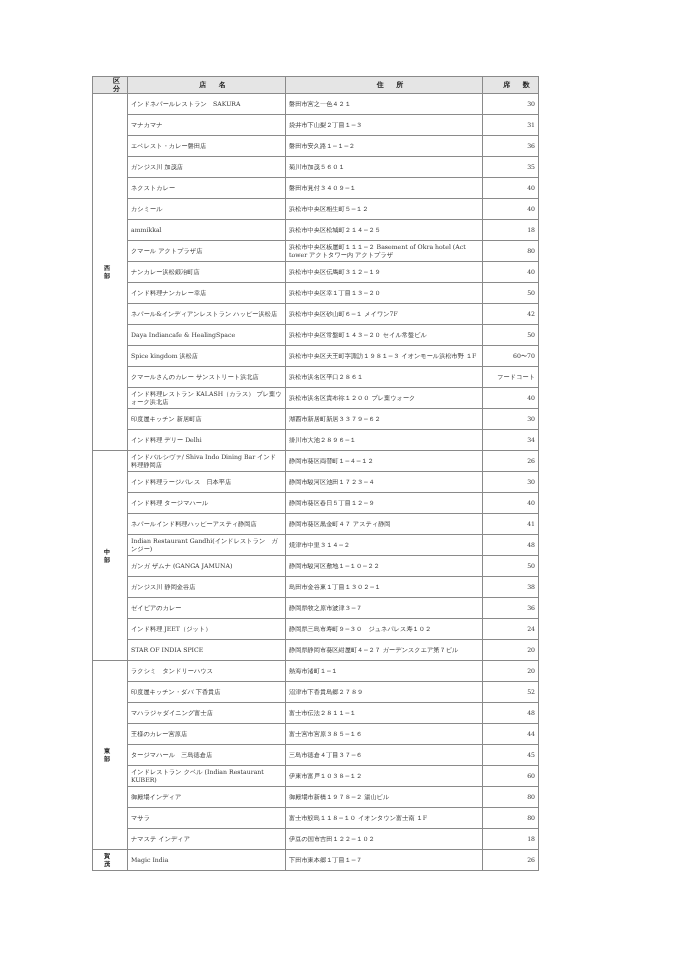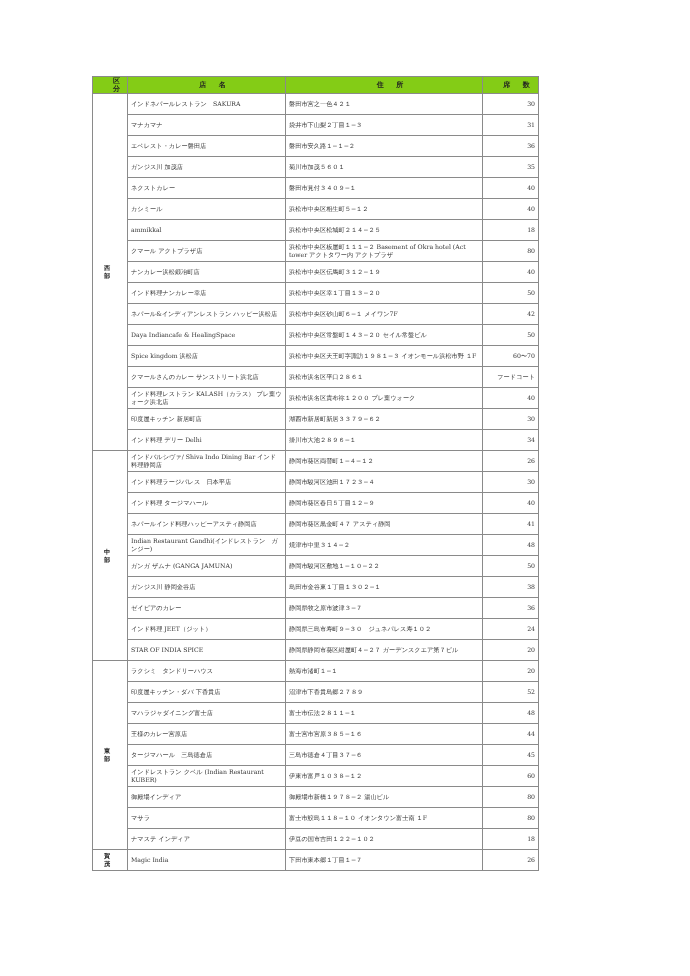--- a/index.html
+++ b/index.html
@@ -7,21 +7,21 @@
          font-family: "DejaVu Serif", "Liberation Serif", serif; color: #333; }
   table.list {
     position: absolute; left: 92px; top: 76px;
     width: 446px; border-collapse: collapse; table-layout: fixed;
   }
   table.list td, table.list th {
     border: 1px solid #8a8a8a; padding: 0 3px; vertical-align: middle;
     font-size: 6.2px; line-height: 8px; overflow: hidden;
   }
   table.list th {
-    background: #84cc16; height: 15px; font-weight: bold; font-size: 7px;
+    background: #e5e5e5; height: 15px; font-weight: bold; font-size: 7px;
     letter-spacing: 5px; text-align: center; color: #222;
     font-family: "DejaVu Sans", "Liberation Sans", sans-serif;
     padding-left: 20px;
   }
   table.list tr.r td { height: 20px; }
   td.region {
     text-align: center; font-weight: bold; font-size: 7px; letter-spacing: 6px;
     font-family: "DejaVu Sans", "Liberation Sans", sans-serif; color: #222;
   }
   td.seats { text-align: right; }

